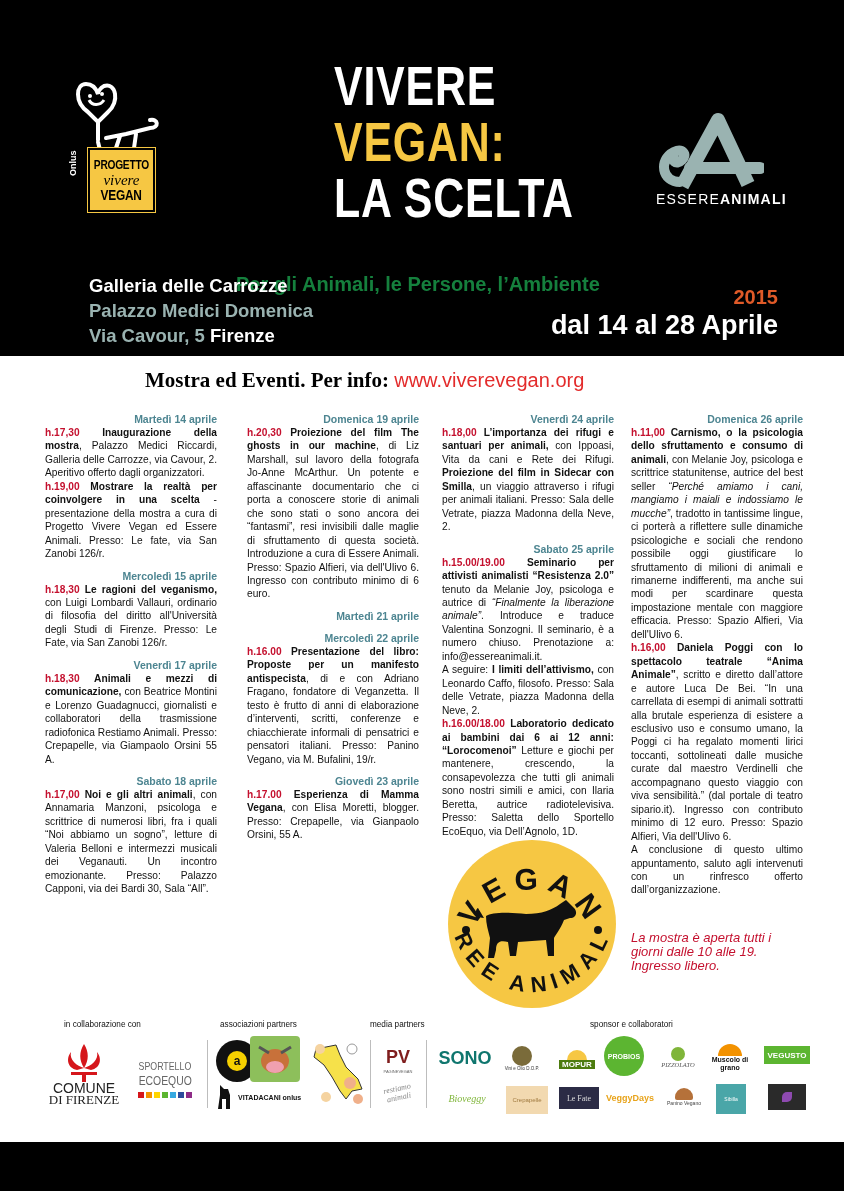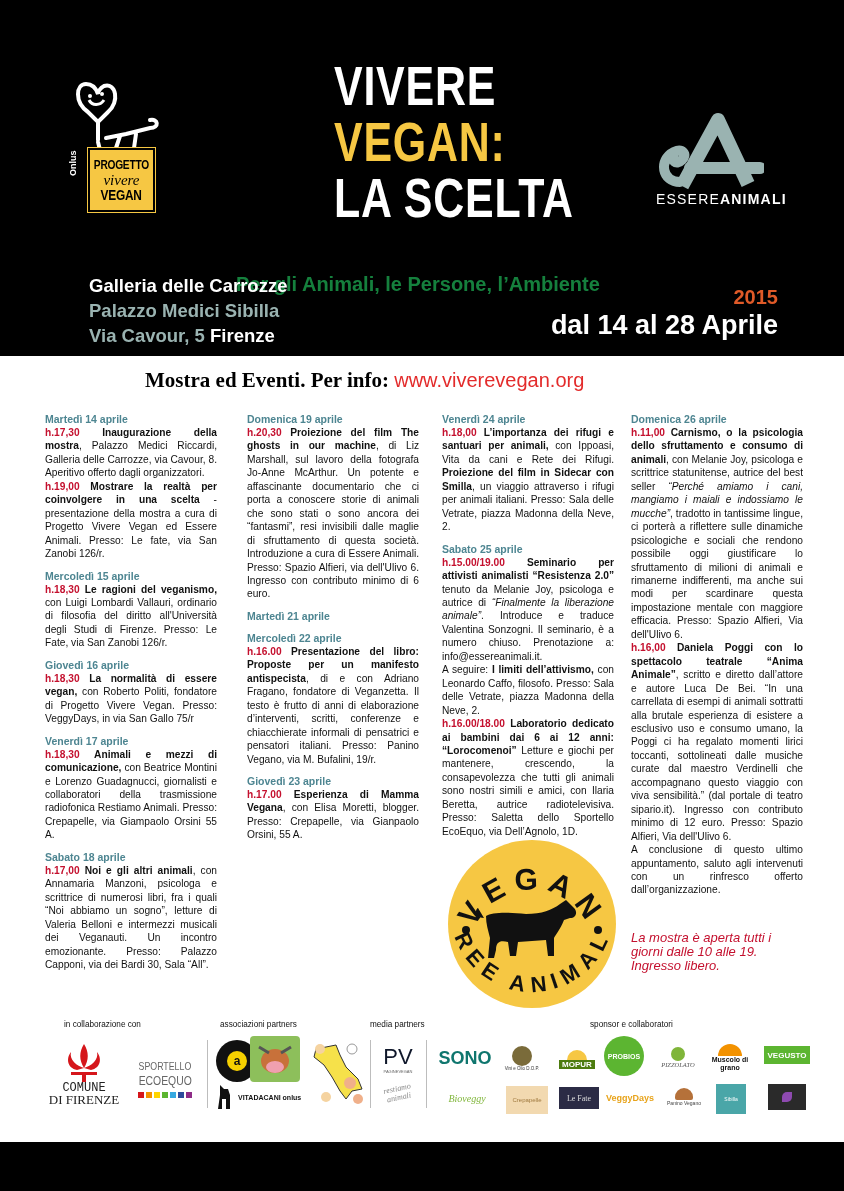--- a/index.html
+++ b/index.html
@@ -39,21 +39,21 @@
   .info-text { font-family: "Liberation Serif", serif; font-weight: bold; font-size: 21px; color: #000; margin-top: 25px; }
   .info-link { font-family: "Liberation Sans", sans-serif; font-size: 20px; color: #e32b2b; text-decoration: none; }
 
   
   .col { position: absolute; top: 412px; width: 172px; font-size: 10.2px; line-height: 13.45px; text-align: justify; }
   .col1 { left: 45px; }
   .col2 { left: 247px; }
   .col3 { left: 442px; }
   .col4 { left: 631px; }
   .day { margin-bottom: 8px; }
-  .day-title { color: #4d8591; font-weight: bold; font-size: 10.5px; line-height: 14px; text-align: left; }
+  .day-title { color: #4d8591; font-weight: bold; font-size: 10.5px; line-height: 14px; text-align: right; }
   .event { margin: 0; }
   .time { color: #c4102e; font-weight: bold; }
   .ev-title { font-weight: bold; }
   .ev-it { font-style: italic; }
   .note { color: #c4102e; font-style: italic; font-size: 13px; line-height: 14px; margin-top: 34px; text-align: left; }
 
   
   .badge { position: absolute; left: 446px; top: 838px; width: 172px; height: 172px; }
 
   
@@ -91,45 +91,41 @@
 
   <svg class="ea-logo" viewBox="0 0 112 90">
     <path d="M28 70 C10 70 6 48 22 40 C30 36 36 42 30 48 C24 54 18 48 22 42" fill="none" stroke="#9ab3b1" stroke-width="10" stroke-linecap="round"></path>
     <path d="M30 74 L66 8 L96 72" fill="none" stroke="#9ab3b1" stroke-width="14" stroke-linejoin="round"></path>
     <path d="M38 56 L108 56" fill="none" stroke="#9ab3b1" stroke-width="12" stroke-linecap="round"></path>
   </svg>
   <div class="ea-text"><span>ESSERE</span><b>ANIMALI</b></div>
 
   <div class="venue">
     <div class="v1">Galleria delle Carrozze</div>
-    <div class="v2">Palazzo Medici Sibilla</div>
+    <div class="v2">Palazzo Medici Domenica</div>
     <div class="v3"><span class="grey">Via Cavour, 5</span><span class="white"> Firenze</span></div>
   </div>
 
   <div class="year">2015</div>
   <div class="dates">dal 14 al 28 Aprile</div>
 </div>
 
 <div class="info-line">
   <span class="info-text">Mostra ed Eventi. Per info: </span><a class="info-link">www.viverevegan.org</a>
 </div>
 
 <div class="col col1">
     <div class="day">
       <div class="day-title">Martedì 14 aprile</div>
-      <p class="event"><span class="time">h.17,30</span> <span class="ev-title">Inaugurazione della mostra</span><span>, Palazzo Medici Riccardi, Galleria delle Carrozze, via Cavour, 8. Aperitivo offerto dagli organizzatori.</span></p>
+      <p class="event"><span class="time">h.17,30</span> <span class="ev-title">Inaugurazione della mostra</span><span>, Palazzo Medici Riccardi, Galleria delle Carrozze, via Cavour, 2. Aperitivo offerto dagli organizzatori.</span></p>
       <p class="event"><span class="time">h.19,00</span> <span class="ev-title">Mostrare la realtà per coinvolgere in una scelta</span><span> - presentazione della mostra a cura di Progetto Vivere Vegan ed Essere Animali. Presso: Le fate, via San Zanobi 126/r.</span></p>
     </div>
     <div class="day">
       <div class="day-title">Mercoledì 15 aprile</div>
       <p class="event"><span class="time">h.18,30</span> <span class="ev-title">Le ragioni del veganismo,</span><span> con Luigi Lombardi Vallauri, ordinario di filosofia del diritto all'Università degli Studi di Firenze. Presso: Le Fate, via San Zanobi 126/r.</span></p>
-    </div>
-    <div class="day">
-      <div class="day-title">Giovedì 16 aprile</div>
-      <p class="event"><span class="time">h.18,30</span> <span class="ev-title">La normalità di essere vegan,</span><span> con Roberto Politi, fondatore di Progetto Vivere Vegan. Presso: VeggyDays, in via San Gallo 75/r</span></p>
     </div>
     <div class="day">
       <div class="day-title">Venerdì 17 aprile</div>
       <p class="event"><span class="time">h.18,30</span> <span class="ev-title">Animali e mezzi di comunicazione,</span><span> con Beatrice Montini e Lorenzo Guadagnucci, giornalisti e collaboratori della trasmissione radiofonica Restiamo Animali. Presso: Crepapelle, via Giampaolo Orsini 55 A.</span></p>
     </div>
     <div class="day">
       <div class="day-title">Sabato 18 aprile</div>
       <p class="event"><span class="time">h.17,00</span> <span class="ev-title">Noi e gli altri animali</span><span>, con Annamaria Manzoni, psicologa e scrittrice di numerosi libri, fra i quali “Noi abbiamo un sogno”, letture di Valeria Belloni e intermezzi musicali dei Veganauti. Un incontro emozionante. Presso: Palazzo Capponi, via dei Bardi 30, Sala “All”.</span></p>
     </div>
   </div>
@@ -191,21 +187,21 @@
 <div class="sp-label" style="left:590px">sponsor e collaboratori</div>
 
 <div class="sp-divider" style="left:207px"></div>
 <div class="sp-divider" style="left:370px"></div>
 <div class="sp-divider" style="left:426px"></div>
 
 <div class="logo" style="left:44px;top:1038px;width:80px;height:72px;flex-direction:column;">
   <svg width="42" height="42" viewBox="0 0 42 42">
     <path d="M21 2 C16 10 16 18 21 26 C26 18 26 10 21 2 Z M21 26 C14 24 6 18 8 10 C3 16 4 26 14 28 Z M21 26 C28 24 36 18 34 10 C39 16 38 26 28 28 Z M8 30 L34 30 L34 33 L8 33 Z M19 33 L23 33 L23 40 L19 40 Z" fill="#d5161b"></path>
   </svg>
-  <span style="font-family:Liberation Mono, monospace;font-size:12px;line-height:9px;color:#222;">COMUNE</span>
+  <span style="font-family:Liberation Sans, sans-serif;font-size:14px;line-height:9px;color:#222;">COMUNE</span>
   <span style="font-family:'Liberation Serif',serif;font-size:13px;line-height:14px;color:#222;">DI FIRENZE</span>
 </div>
 <div class="logo" style="left:134px;top:1048px;width:62px;height:60px;flex-direction:column;">
   <span style="font-size:11px;color:#666;transform:scaleX(0.8);line-height:14px;">SPORTELLO</span>
   <span style="font-size:13px;color:#666;transform:scaleX(0.8);line-height:15px;">ECOEQUO</span>
   <span style="display:flex;gap:2px;margin-top:4px;">
     <i style="width:6px;height:6px;background:#d5161b;display:block"></i>
       <i style="width:6px;height:6px;background:#f39200;display:block"></i>
       <i style="width:6px;height:6px;background:#ffd500;display:block"></i>
       <i style="width:6px;height:6px;background:#5cb531;display:block"></i>
@@ -236,21 +232,21 @@
     </svg>
 </div>
 <div class="logo" style="left:216px;top:1082px;width:86px;height:30px;justify-content:flex-start;gap:4px;">
   <svg width="18" height="28" viewBox="0 0 18 28">
       <path d="M4 2 L8 6 L12 6 L14 12 L14 26 L10 26 L10 16 L6 16 L6 26 L2 26 L4 12 Z" fill="#111"></path>
     </svg>
   <span style="font-size:7px;font-weight:bold;color:#111;white-space:nowrap;">VITADACANI onlus</span>
 </div>
 
 <div class="logo" style="left:376px;top:1042px;width:44px;height:34px;flex-direction:column;">
-  <span style="font-size:22px;color:#0f172a;font-weight:normal;line-height:24px;">PV</span>
+  <span style="font-size:18px;color:#7f1d1d;font-weight:bold;line-height:24px;">PV</span>
   <span style="font-size:4px;color:#666;">PAGINEVEGAN</span>
 </div>
 <div class="logo" style="left:376px;top:1080px;width:44px;height:26px;">
   <span style="font-family:'Liberation Serif',serif;font-style:italic;font-size:8px;color:#888;transform:rotate(-12deg);">restiamo animali</span>
 </div>
 
 <div class="logo" style="left:437px;top:1045px;width:56px;height:26px;">
   <span style="font-size:18px;font-weight:bold;color:#0f766e;">SONO</span>
 </div>
 <div class="logo" style="left:502px;top:1040px;width:40px;height:36px;flex-direction:column;">

